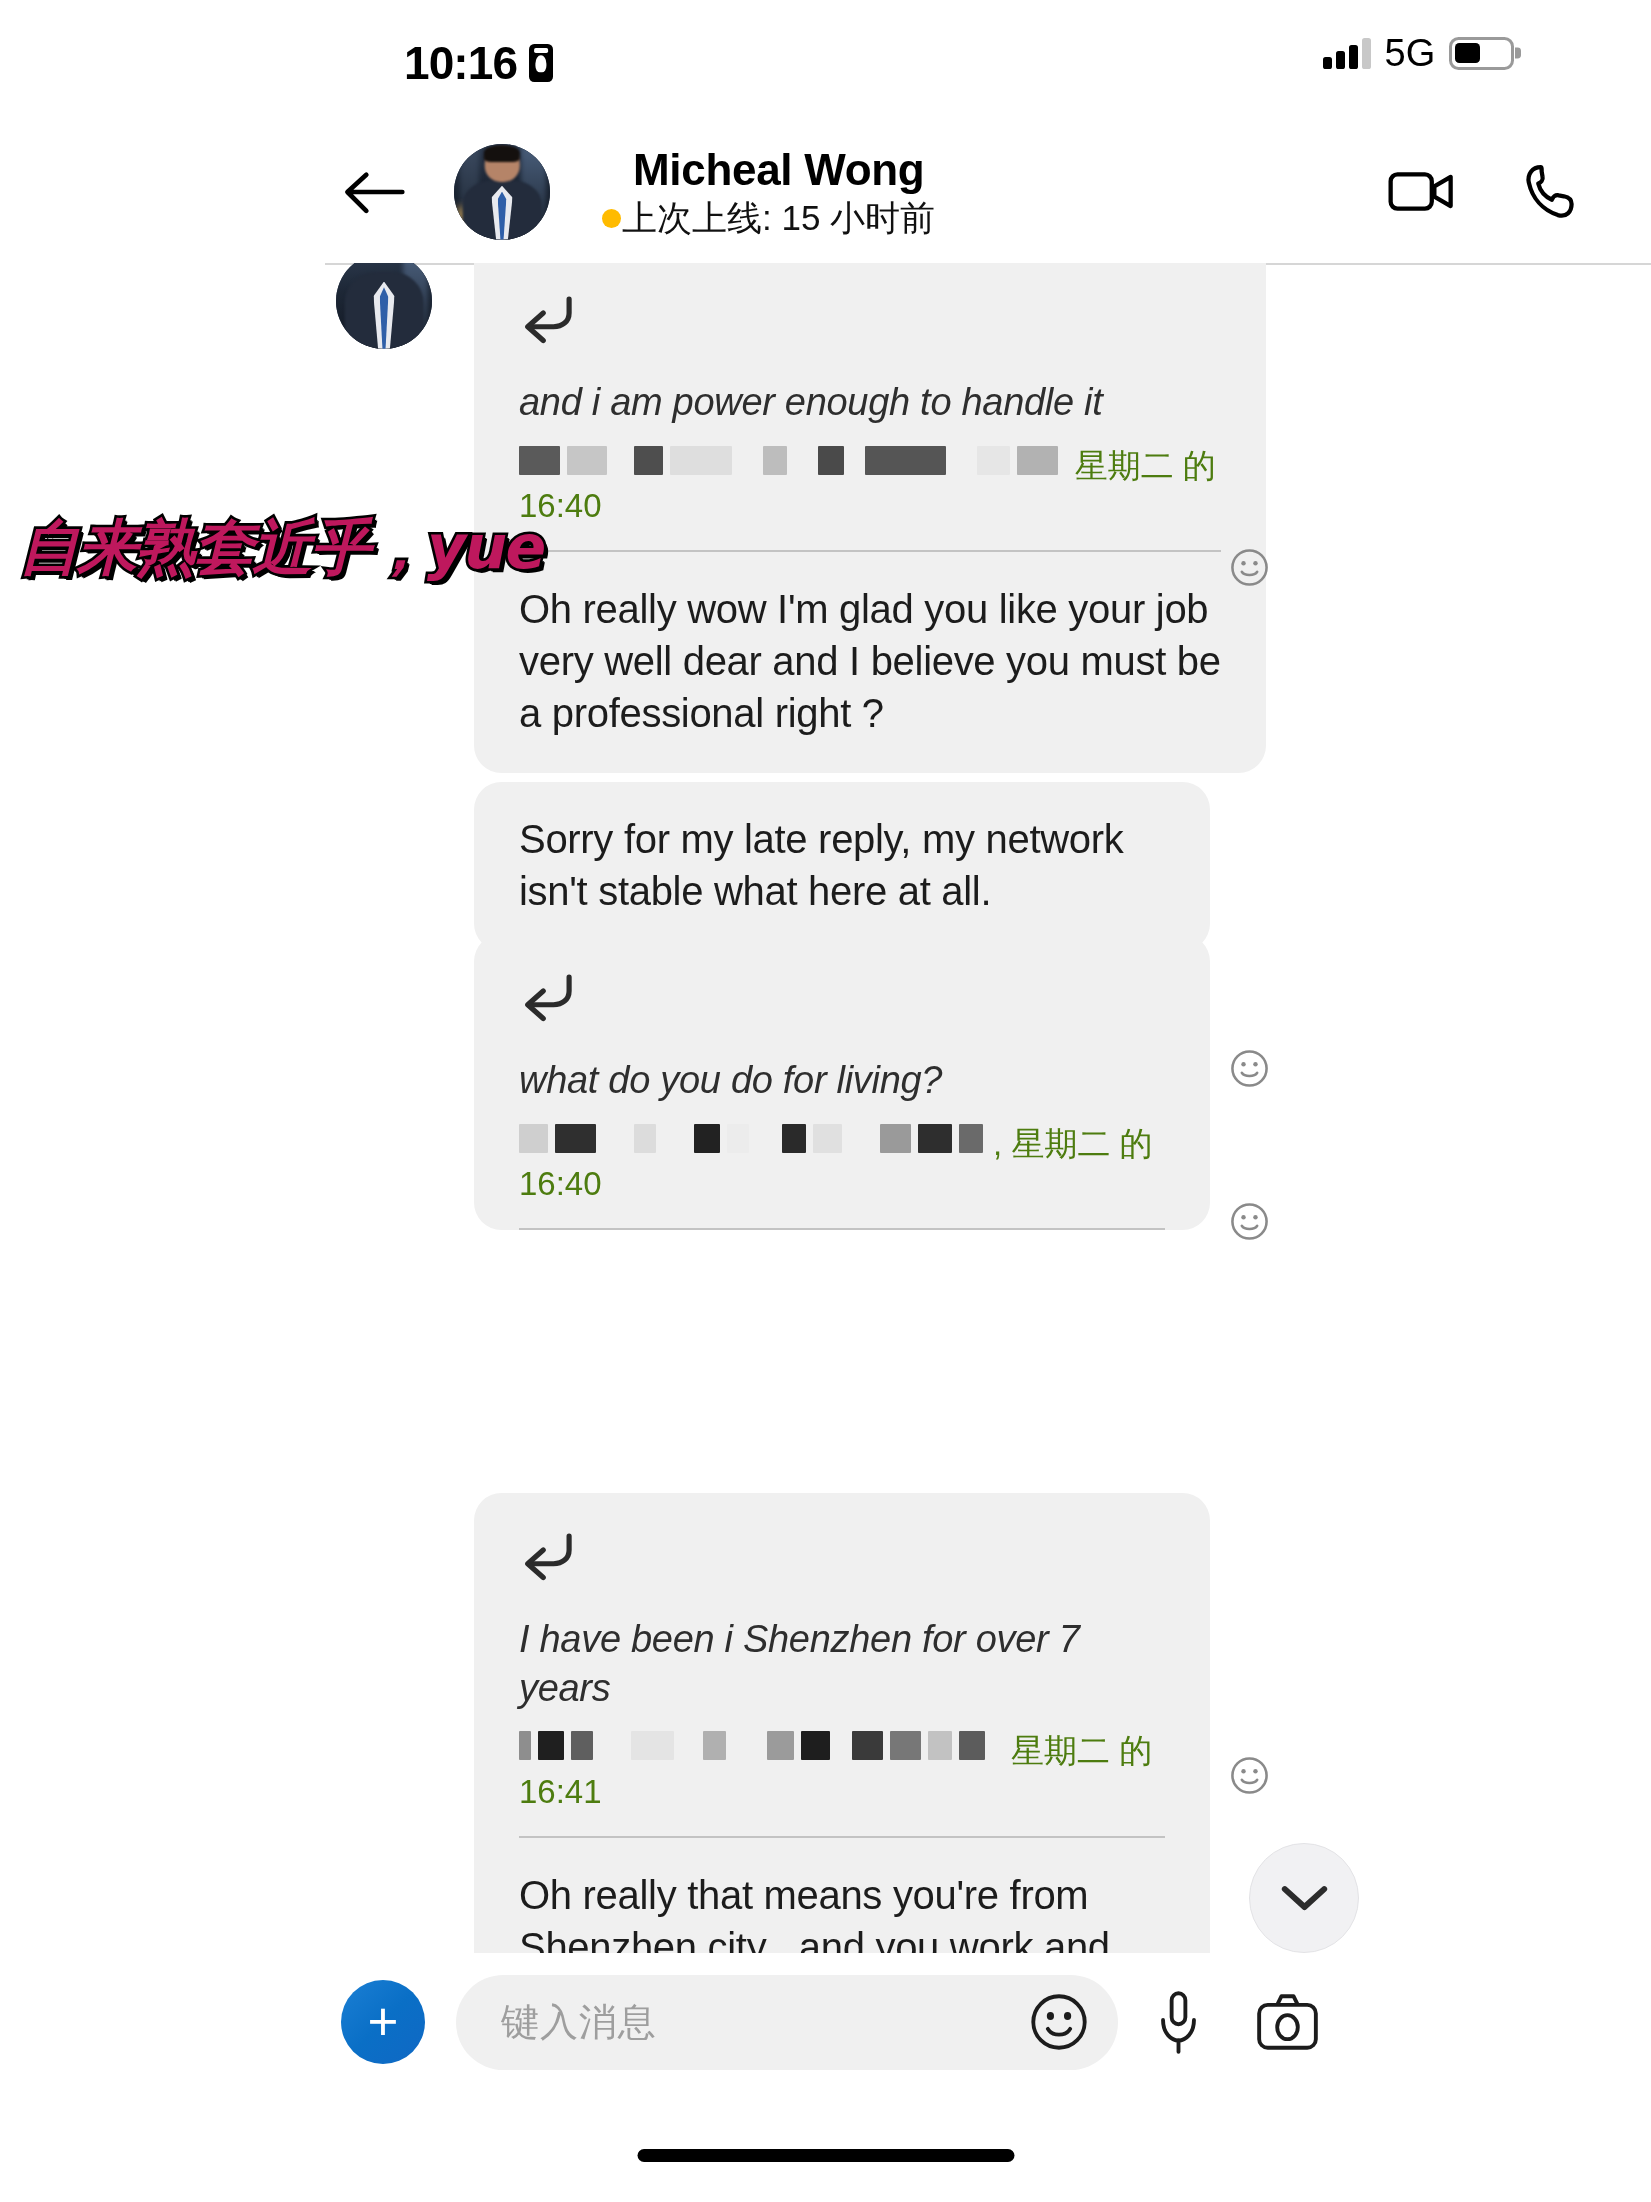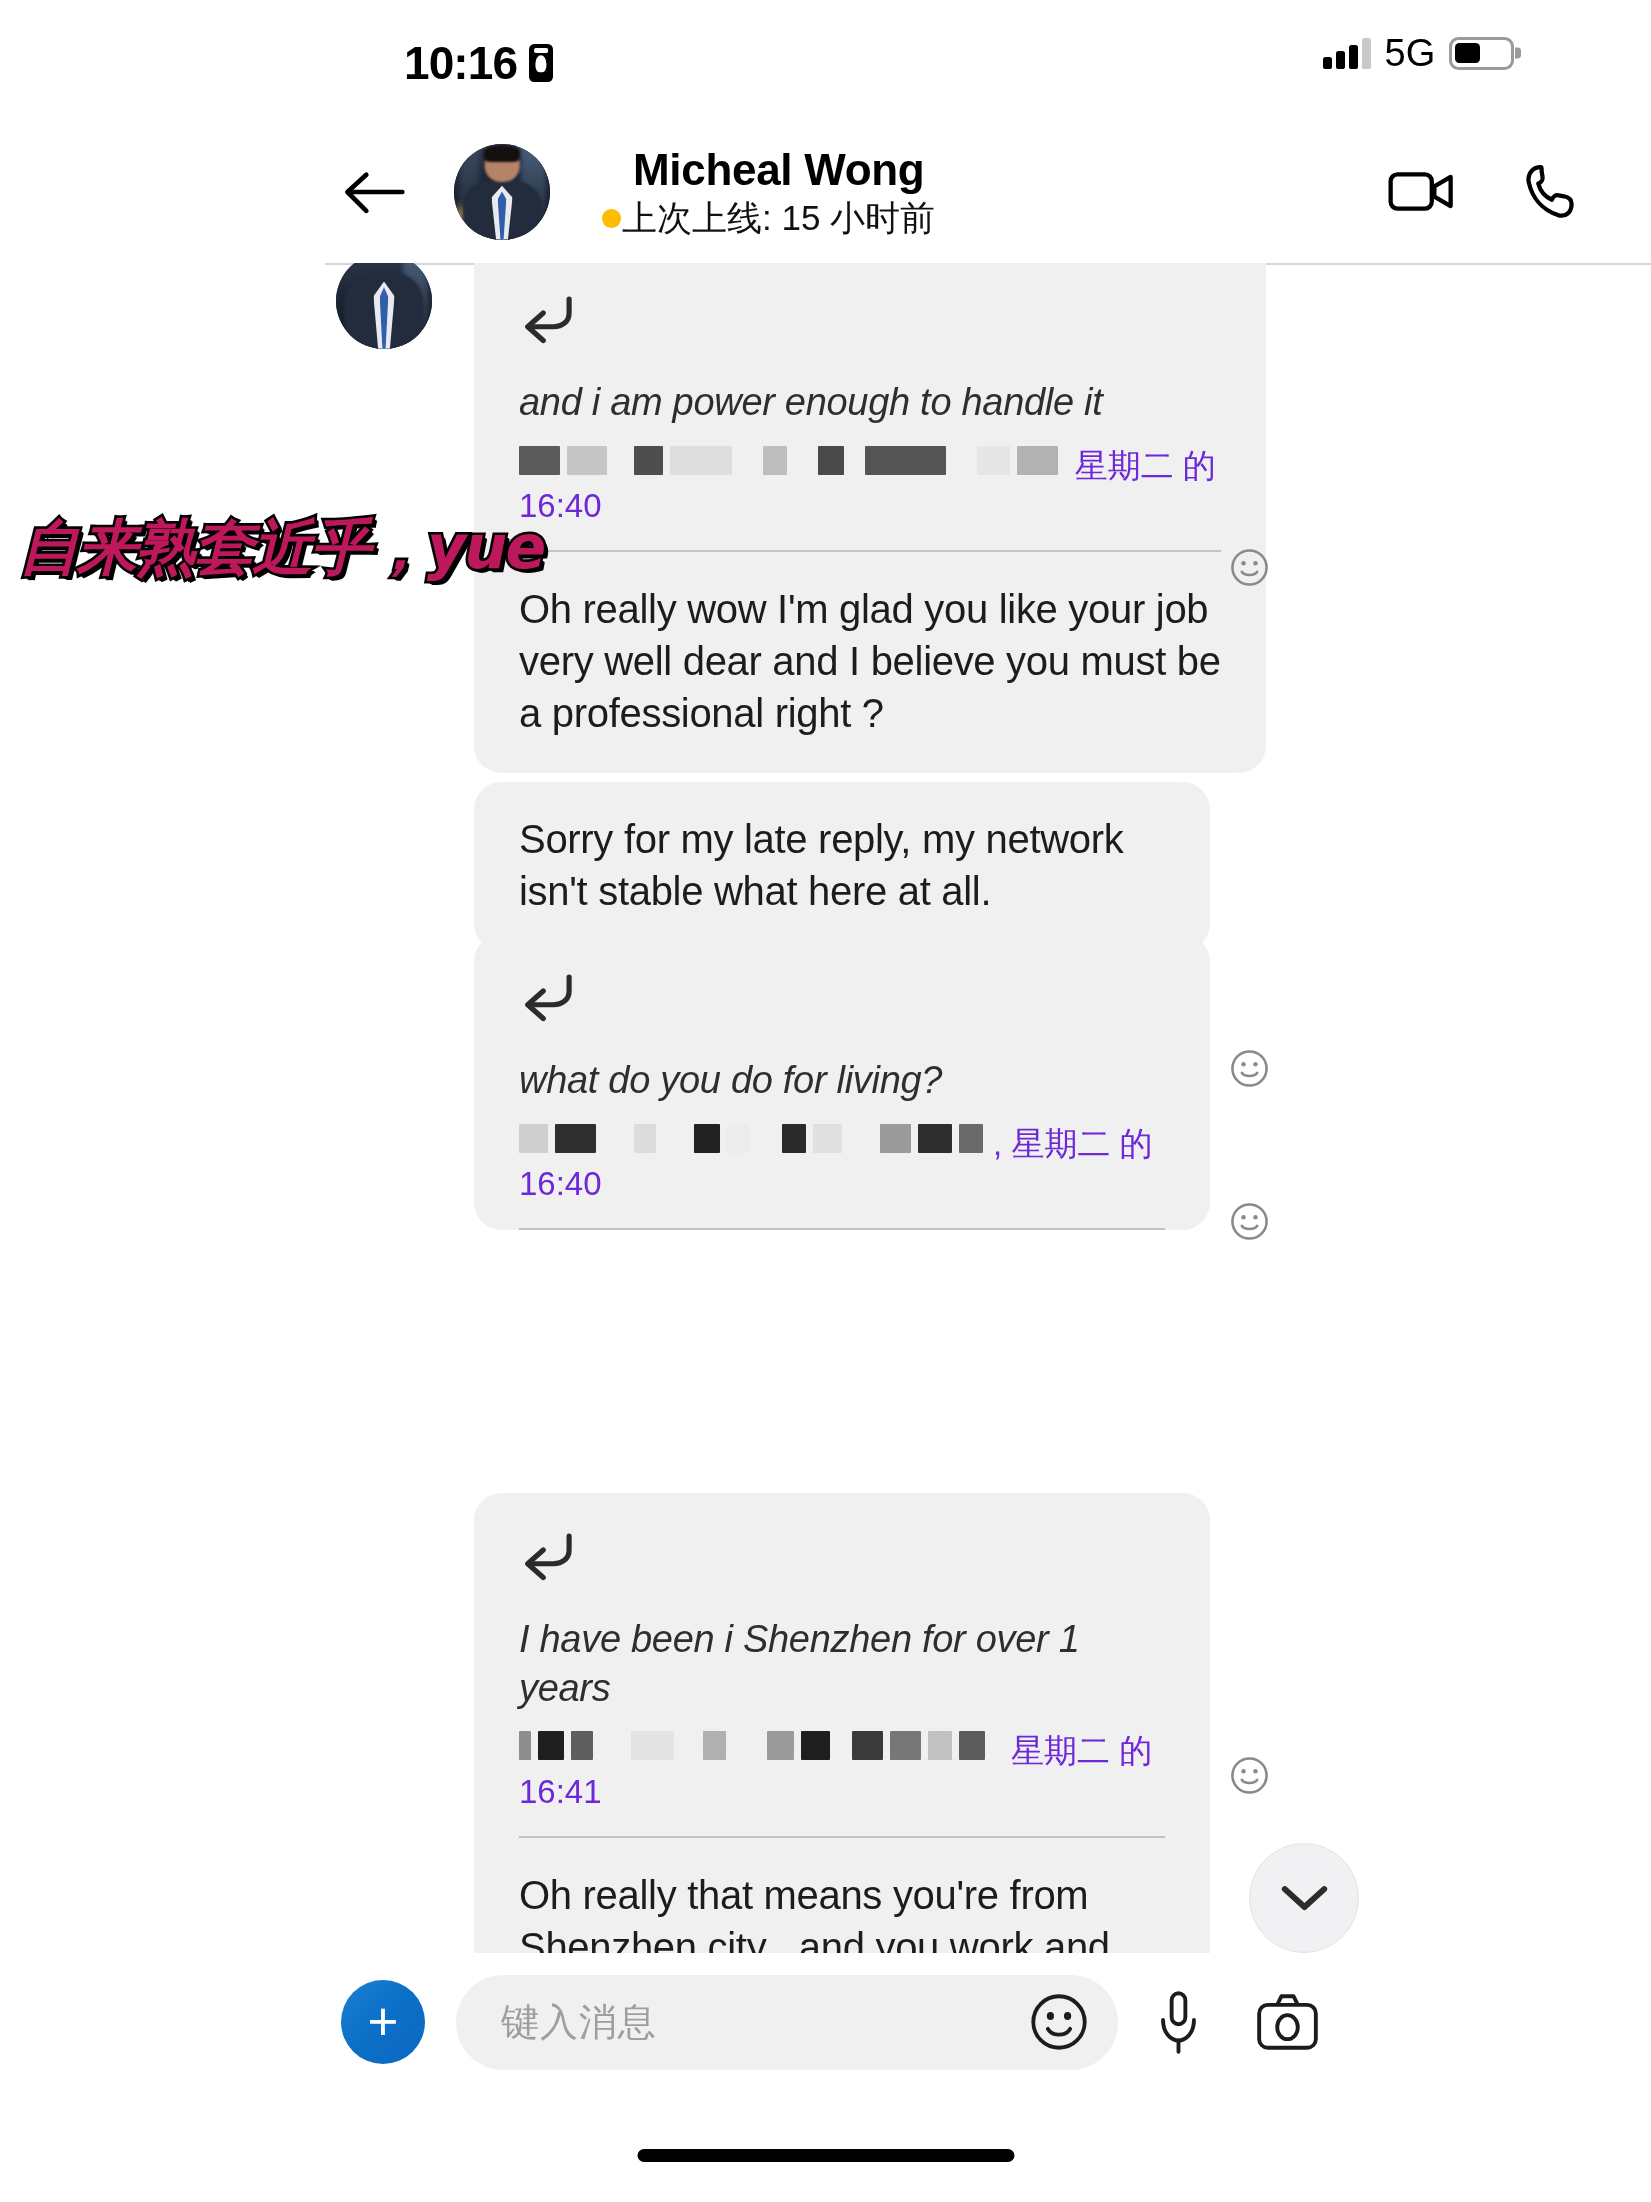--- a/index.html
+++ b/index.html
@@ -332,21 +332,21 @@
     line-height: 1.28;
     letter-spacing: -0.3px;
   }
   .quote-meta {
     margin-top: 19px;
     display: flex;
     align-items: flex-start;
     flex-wrap: wrap;
     gap: 0;
     font-size: 33px;
-    color: #6d28d9;
+    color: #4d7c0f;
     line-height: 1.22;
   }
   .redacted {
     display: inline-block;
     vertical-align: middle;
     height: 29px;
     margin-right: 6.9px;
     border-radius: 0.9px;
   }
   .quote-divider {
@@ -645,21 +645,21 @@
     </div>
 
     <div class="bubble" style="left:474px; top:1230px; width:736px;">
       <div class="quote-block">
         <div class="reply-arrow">
           <svg width="64" height="50" viewBox="0 0 74 58" fill="none">
             <path d="M58 6 V22 C58 32 50 38 40 38 H12" stroke="#2b2b2b" stroke-width="6" stroke-linecap="round" stroke-linejoin="round" fill="none"></path>
             <path d="M28 22 L10 38 L28 54" stroke="#2b2b2b" stroke-width="6" stroke-linecap="round" stroke-linejoin="round" fill="none"></path>
           </svg>
         </div>
-        <div class="quote-text">I have been i Shenzhen for over 1 years</div>
+        <div class="quote-text">I have been i Shenzhen for over 7 years</div>
         <div class="quote-meta">
           <span class="redacted" style="width:12px;background:#8e8e8e;"></span>
           <span class="redacted" style="width:26px;background:#1f1f1f;"></span>
           <span class="redacted" style="width:22.4px;background:#5f5f5f;"></span>
           <span class="redacted" style="width:43px;background:#e4e4e4;margin-left:31px;"></span>
           <span class="redacted" style="width:22.4px;background:#b0b0b0;margin-left:22.4px;"></span>
           <span class="redacted" style="width:27.5px;background:#9b9b9b;margin-left:34px;"></span>
           <span class="redacted" style="width:29px;background:#1e1e1e;"></span>
           <span class="redacted" style="width:31px;background:#3a3a3a;margin-left:15.5px;"></span>
           <span class="redacted" style="width:31px;background:#777;"></span>

